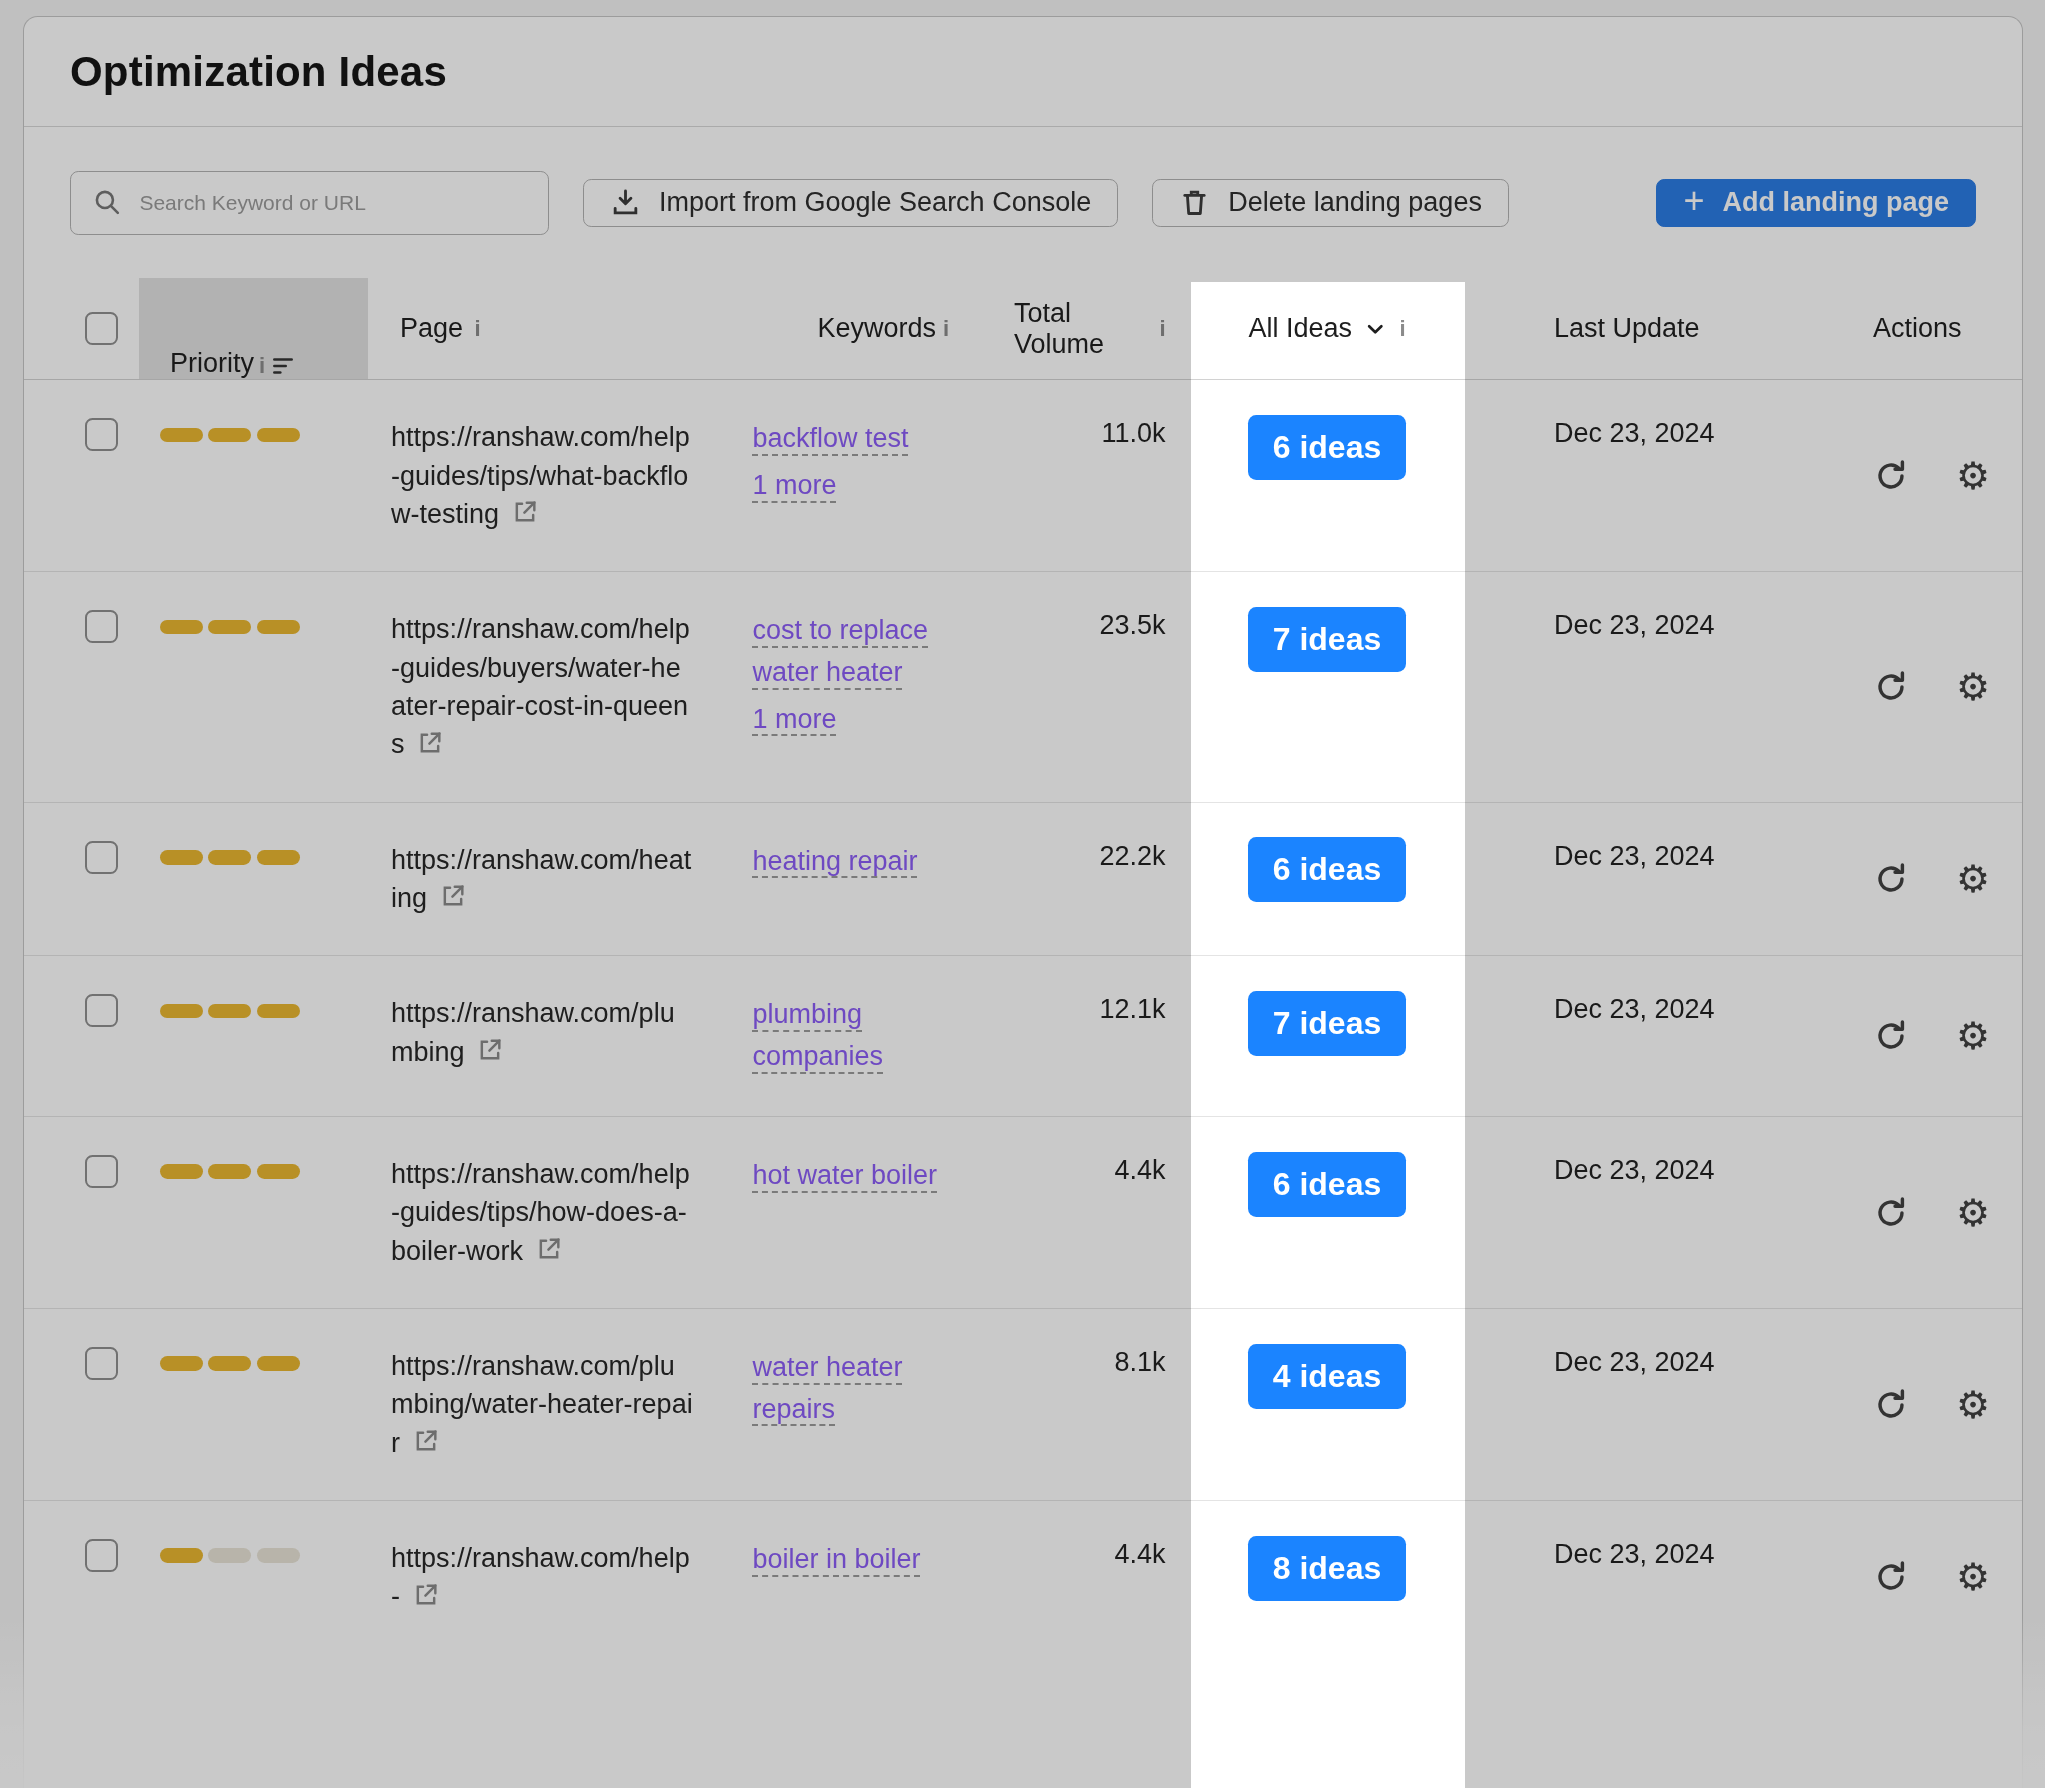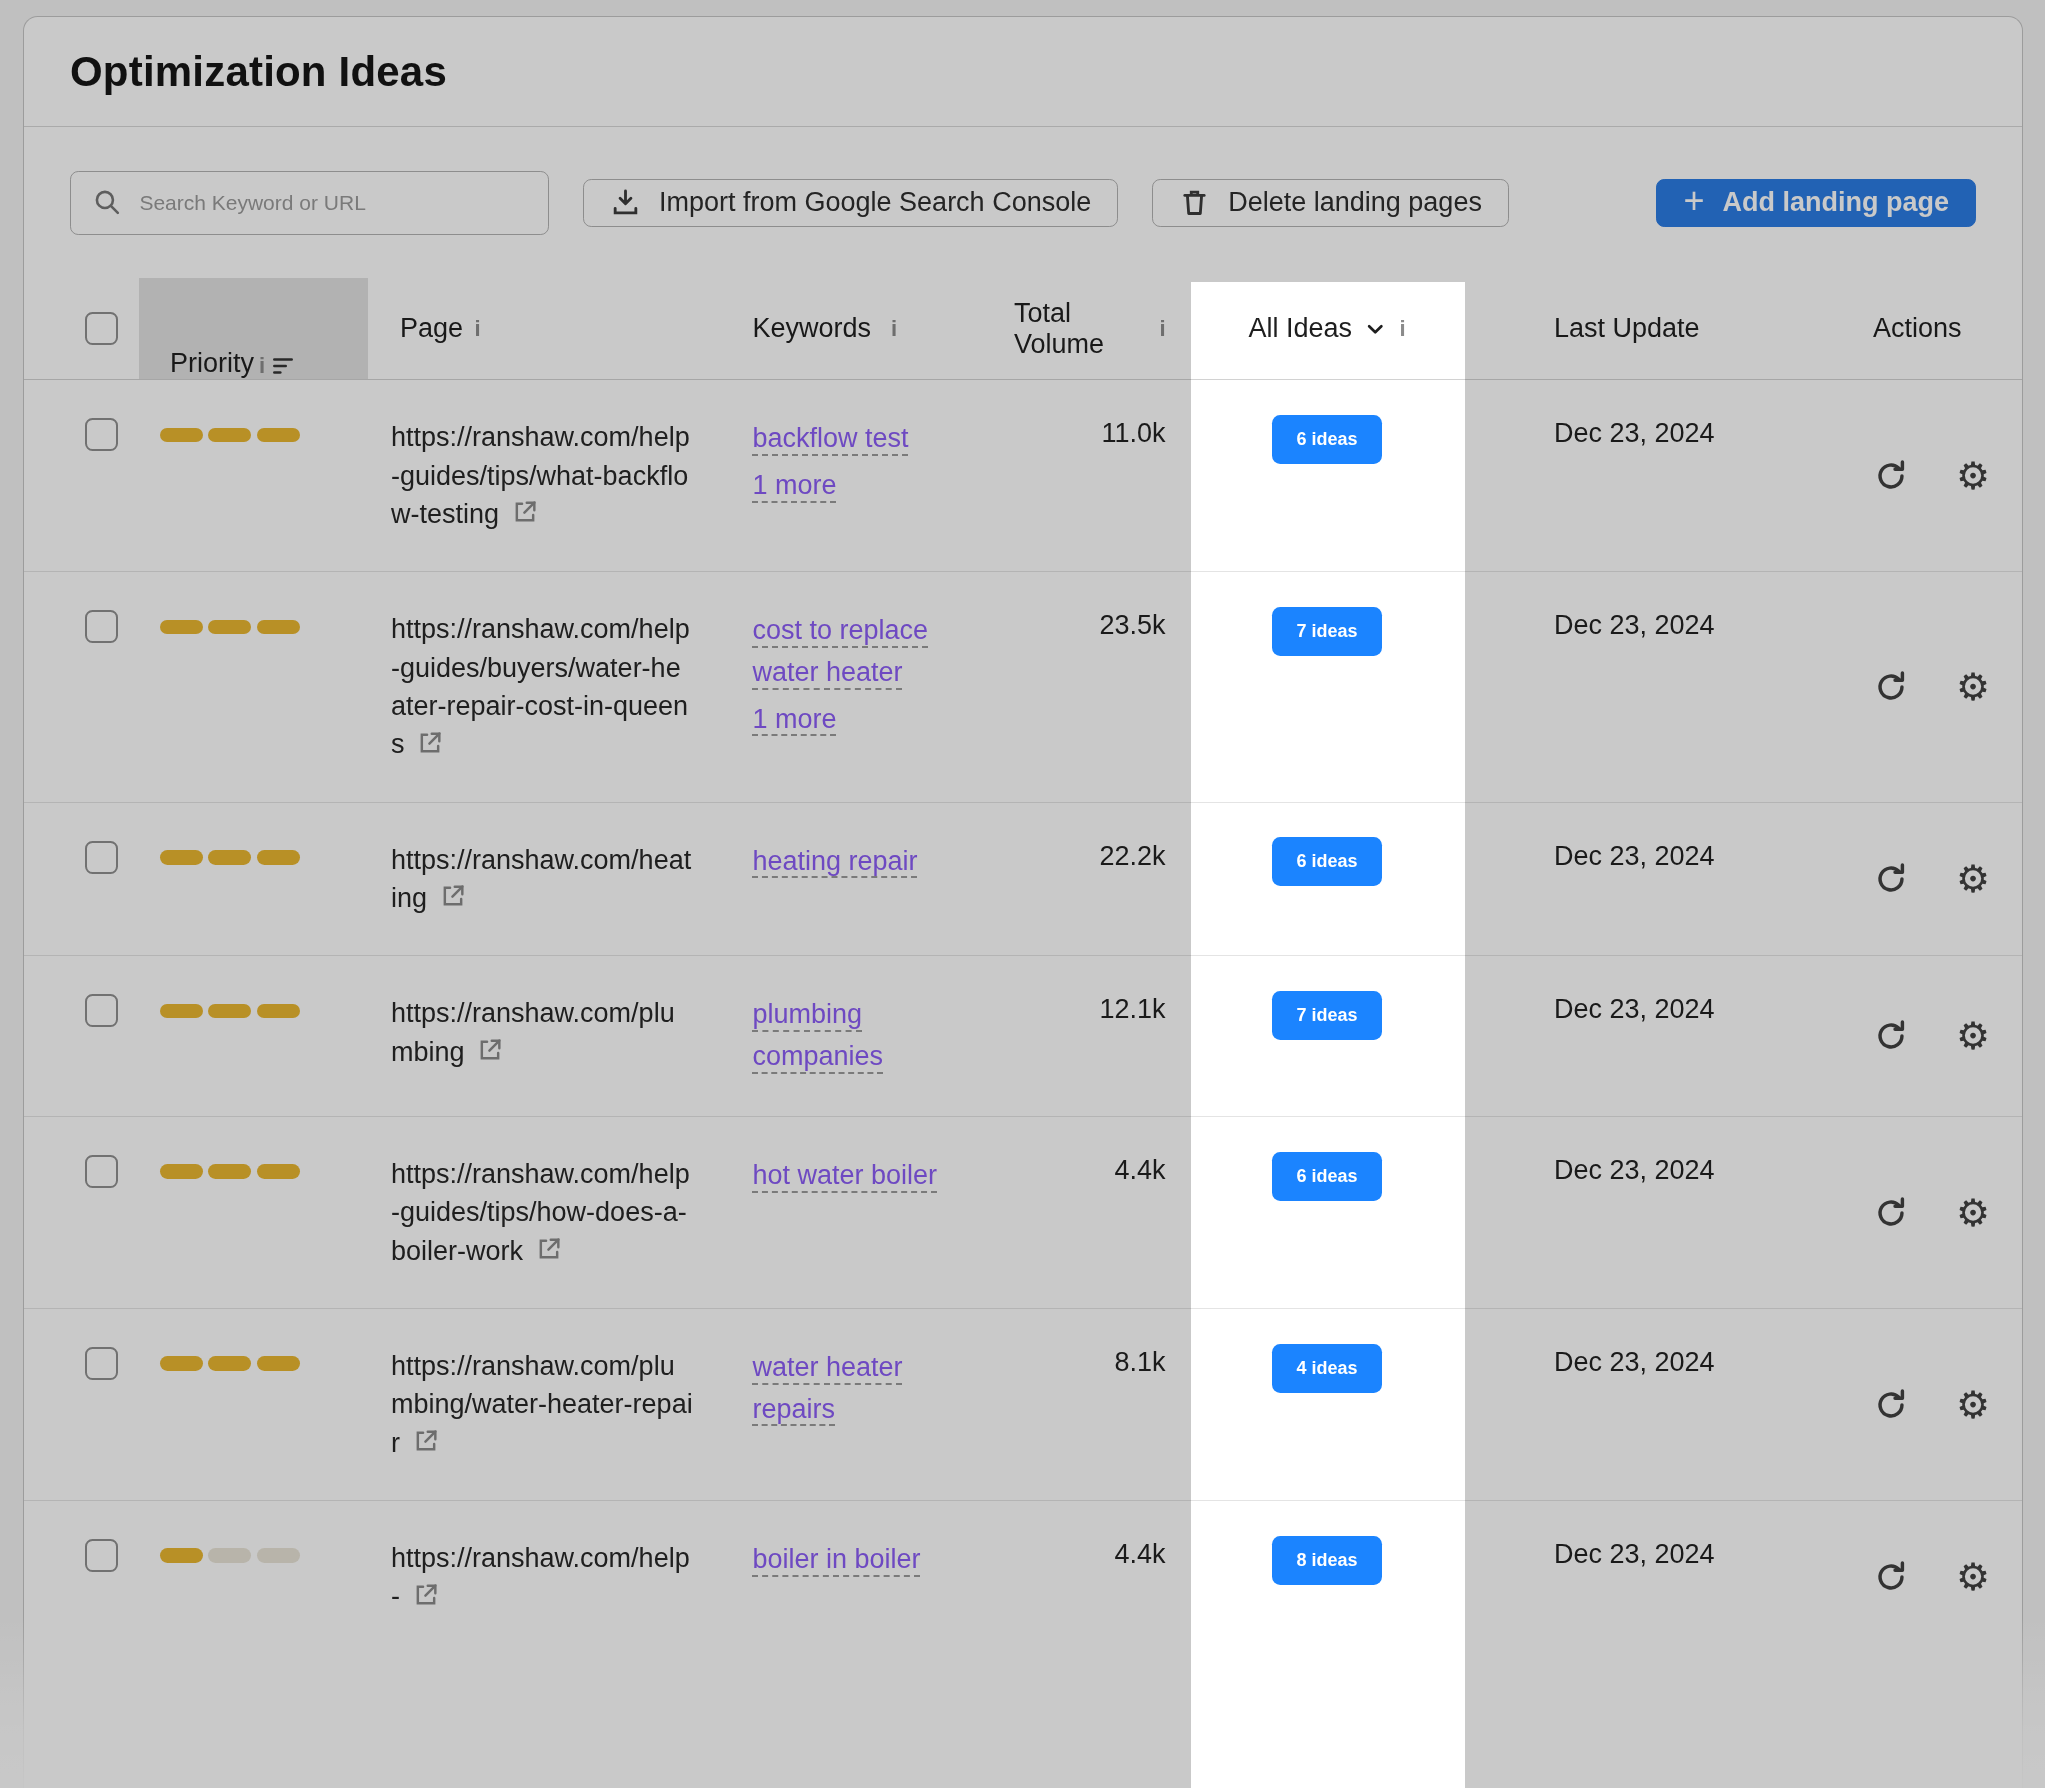--- a/index.html
+++ b/index.html
@@ -27,21 +27,21 @@
   .btn-primary{background:var(--btn-blue,#2a7be4);border-color:var(--btn-blue,#2a7be4);
     color:#fff;margin-left:auto;font-weight:600;}
   .btn-primary .plus{font-size:36px;font-weight:400;line-height:1;margin-top:-3.3px;}
   .toolbar svg{flex:0 0 auto;}
   
   .thead,.row{display:grid;grid-template-columns:115px 229px 360px 286px 176px 274px 327px 1fr;}
   .thead{height:102px;align-items:center;border-bottom:1.6px solid #d2d2d2;font-size:27px;color:#1e1e1e;}
   .th{display:flex;align-items:center;height:100%;}
   .th-priority{background:#e2e2e2;padding-left:31px;gap:5px;align-items:flex-end;}
   .th-page{padding-left:32px;gap:11.5px;}
-  .th-kw{padding-left:24.5px;gap:20px;}
+  .th-kw{padding-left:24.5px;gap:7px;justify-content:center;}
   .th-vol{justify-content:flex-end;padding-right:24.5px;gap:11.5px;}
   .th-ideas{justify-content:center;gap:11.5px;}
   .th-date{padding-left:90px;}
   .th-actions{padding-left:82px;}
   .info{font-size:22px;color:#8b8b8b;font-weight:600;}
   .c-check{padding-left:61px;}
   .checkbox{display:inline-block;width:33px;height:33px;border:2.5px solid #8f8f8f;border-radius:7.4px;background:#fff;}
   
   .row{border-top:1.6px solid #e4e4e4;}
   .row:first-child{border-top:none;}
@@ -53,21 +53,21 @@
   .c-page{padding-left:23px;padding-right:33px;}
   .page-url{color:#262626;line-height:1.42;word-break:break-all;display:inline;}
   .ext-wrap{display:inline-block;margin-left:11.5px;vertical-align:-3.3px;cursor:pointer;}
   .c-kw{padding-left:24.5px;padding-right:33px;}
   .kw-link{display:inline-block;color:#8b5cf6;text-decoration:underline dashed #9a9a9a;
     text-decoration-thickness:1.6px;text-underline-offset:7.4px;line-height:1.55;cursor:pointer;}
   .more-link{margin-top:4.9px;display:block;width:max-content;}
   .c-vol{text-align:right;padding-right:24.5px;}
   .c-ideas{display:flex;justify-content:center;align-items:flex-start;}
   .ideas-btn{background:var(--accent-blue,#1b84ff);color:#fff;border:none;border-radius:8.2px;
-    font-size:18px;font-weight:bold;padding:14px 24.5px;font-family:"Liberation Sans",sans-serif;
+    font-size:32px;font-weight:bold;padding:14px 24.5px;font-family:"Liberation Sans",sans-serif;
     cursor:pointer;margin-top:-3.3px;}
   .c-date{padding-left:90px;}
   .c-actions{align-self:center;padding-top:0!important;padding-bottom:0!important;
     display:flex;gap:47px;padding-left:82px;align-items:center;}
   .action-icon{display:inline-flex;align-items:center;justify-content:center;cursor:pointer;}
   .gear{font-size:38px;color:#3f3f3f;line-height:1;}
   
   .bottom-fade{position:absolute;left:0;right:0;bottom:0;height:172px;z-index:4;pointer-events:none;
     background:linear-gradient(180deg,rgba(255,255,255,0) 0%,rgba(255,255,255,.8) 65%,rgba(255,255,255,.95) 100%);}
   .spotlight{position:absolute;top:282px;left:1191px;width:274px;height:1507px;z-index:5;

